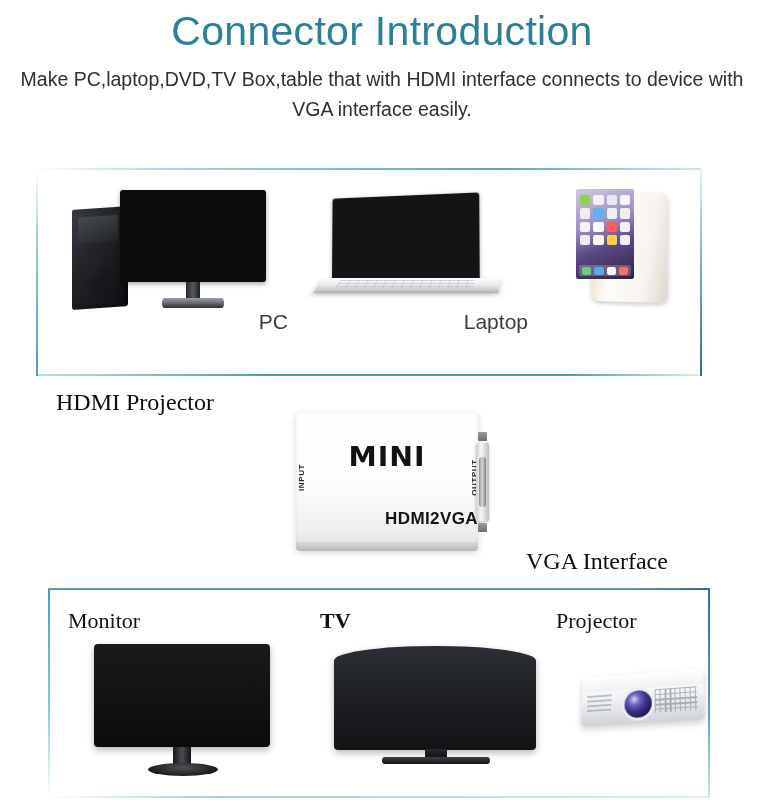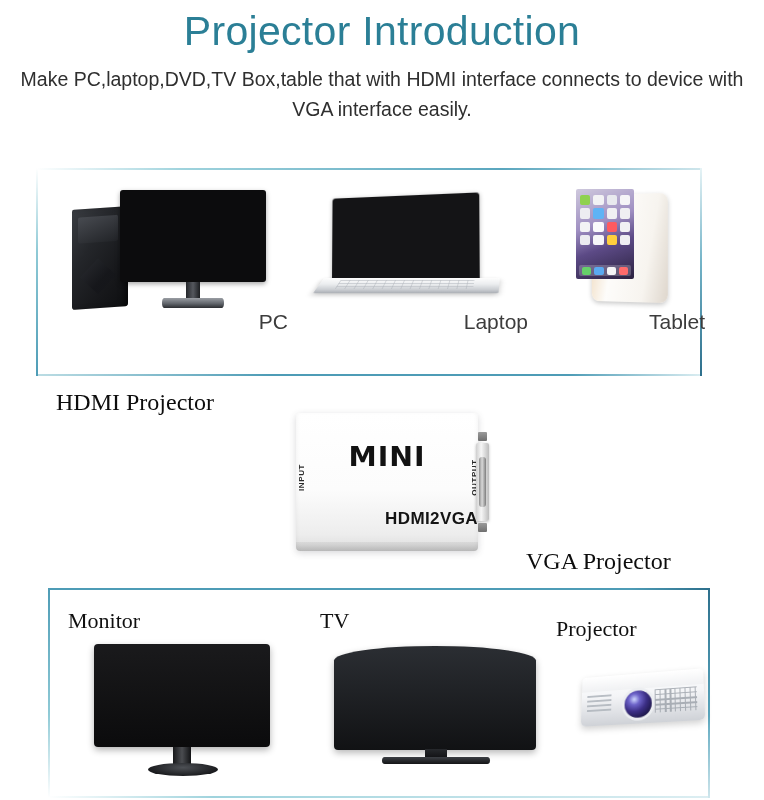--- a/index.html
+++ b/index.html
@@ -406,27 +406,27 @@
     background: radial-gradient(circle at 36% 32%, #cfd7ff 0%, #6d63c9 22%, #3c2f86 48%, #1d1748 78%, #0d0a28 100%);
     box-shadow: 0 0 0 3px #eceef1, 0 1px 3px rgba(0,0,0,.35);
   }
 
   
   #label-pc      { top: 130px; }
   #label-laptop  { top: 130px; }
   #label-tablet  { top: 130px; }
   
   #label-monitor { top: 0px; }
-  #label-tv      { top: 0px; }
-  #label-projector { top: 0px; margin-top: 8px; }
+  #label-tv      { top: 0px; font-weight: bold; }
+  #label-projector { top: 0px; }
 </style>
 </head>
 <body>
 
-<div id="page-title">Projector Introduction</div>
+<div id="page-title">Connector Introduction</div>
 <div id="page-subtitle">Make PC,laptop,DVD,TV Box,table that with HDMI interface connects to device with VGA interface easily.</div>
 
 <div class="panel" id="panel-hdmi">
   <span class="pborder pb-top"></span>
   <span class="pborder pb-bottom"></span>
   <span class="pborder pb-left"></span>
   <span class="pborder pb-right"></span>
 </div>
 
 <div class="dev-cell" id="cell-pc">
@@ -482,25 +482,24 @@
         <i style="background:#eeeef2"></i>
       </span>
       <span class="tb-dock">
         <i style="background:#66d06a"></i>
         <i style="background:#5aa9f0"></i>
         <i style="background:#f4f4f6"></i>
         <i style="background:#ff6b6b"></i>
       </span>
     </span>
   </div>
-  <div class="dev-label" id="label-tablet">Tablet</div>
 </div>
 
 <div class="iface-label" id="label-hdmi-iface">HDMI Projector</div>
-<div class="iface-label" id="label-vga-iface">VGA Projector</div>
+<div class="iface-label" id="label-vga-iface">VGA Interface</div>
 
 <div id="converter">
   <div class="cv-body">
     <div class="cv-mini">MINI</div>
     <div class="cv-model">HDMI2VGA</div>
     <div class="cv-side cv-in">INPUT</div>
     <div class="cv-side cv-out">OUTPUT</div>
   </div>
   <span class="cv-vga-port"></span>
   <span class="cv-vga-core"></span>

